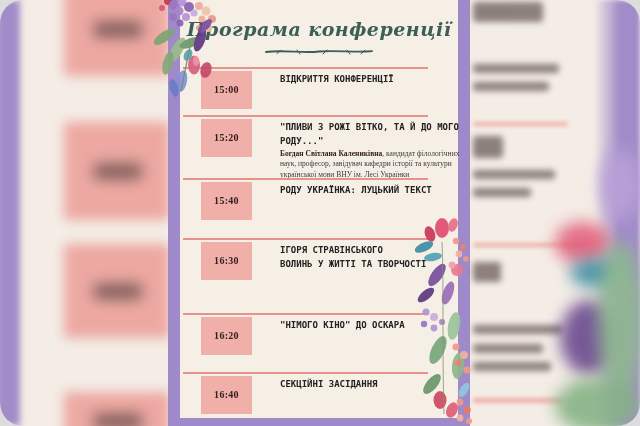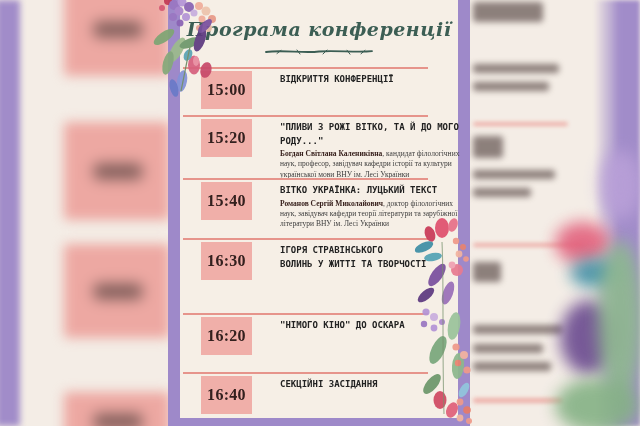--- a/index.html
+++ b/index.html
@@ -1,17 +1,17 @@
 <!DOCTYPE html>
 <html><head>
 <meta charset="utf-8">
 <style>
   html,body{margin:0;padding:0;background:#ddd;}
   .page{position:relative;width:640px;height:426px;overflow:hidden;background:#f4ede6;
-        font-family:"Liberation Sans",sans-serif;}
+        font-family:"Liberation Sans",sans-serif;border-radius:23px;}
   
   .bg{position:absolute;inset:0;z-index:0;}
   .bg-purple-left{position:absolute;left:-4px;top:0;width:24px;height:100%;
       background:#a18cc9;filter:blur(3px);}
   .bg-pink-block{position:absolute;left:64px;width:106px;background:#eda8a2;
       filter:blur(6px);border-radius:4px;}
   .bpb1{top:-14px;height:90px}.bpb2{top:122px;height:98px}
   .bpb3{top:244px;height:94px}.bpb4{top:392px;height:50px}
   .bg-time-blob{position:absolute;left:30px;width:48px;height:15px;background:#4a3836;
       opacity:.7;border-radius:4px;filter:blur(4px);}
@@ -28,21 +28,21 @@
       border-left-width:12px;border-right-width:12px;border-bottom-width:8px;}
   .card-title{position:absolute;top:18px;left:0;width:100%;text-align:center;
       font-family:"DejaVu Serif",serif;font-style:italic;font-weight:bold;
       font-size:19px;color:#3c5e54;letter-spacing:.5px;}
   .title-underline{position:absolute;top:47px;left:50%;transform:translateX(-50%);}
   
   .row{position:absolute;left:0;width:278px;}
   .sep{position:absolute;top:0;left:3px;width:245px;height:1.5px;background:#e6948b;}
   .time{position:absolute;top:3.5px;left:21px;width:51px;height:38px;background:#f0afa9;
       display:flex;align-items:center;justify-content:center;
-      font-family:"Liberation Serif",serif;font-weight:bold;font-size:16px;
+      font-family:"Liberation Serif",serif;font-weight:bold;font-size:10px;
       color:#33201e;letter-spacing:.3px;}
   .content{position:absolute;left:75px;top:6px;width:180px;padding-left:25px;}
   .rtitle{font-family:"DejaVu Sans Mono",monospace;font-weight:bold;font-size:9px;
       line-height:1.5;color:#222;letter-spacing:0;}
   .tline{white-space:nowrap;}
   .speaker{margin-top:1px;font-family:"Liberation Serif",serif;font-size:7.5px;
       line-height:1.38;color:#3c3c3c;}
   .sname{font-weight:bold;color:#38211d;}
   
   .flower{position:absolute;z-index:2;}
@@ -117,23 +117,22 @@
               <div class="tline">РОДУ..."</div>
             </div>
             <div class="speaker"><span class="sname">Богдан Світлана Калениківна</span><span class="sdesc">, кандидат філологічних наук, професор, завідувач кафедри історії та культури української мови ВНУ ім. Лесі Українки</span></div>
           </div>
         </div>
         <div class="row" style="top: 178px;">
           <div class="sep"></div>
           <div class="time">15:40</div>
           <div class="content">
             <div class="rtitle">
-              <div class="tline">ВІТКО УКРАЇНКА: ЛУЦЬКИЙ ТЕКСТ</div>
-            </div>
-            <div class="speaker"><span class="sname">Романов Сергій Миколайович</span><span class="sdesc">, доктор філологічних наук, завідувач кафедри теорії літератури та зарубіжної літератури ВНУ ім. Лесі Українки</span></div>
+              <div class="tline">РОДУ УКРАЇНКА: ЛУЦЬКИЙ ТЕКСТ</div>
+            </div>
           </div>
         </div>
         <div class="row" style="top: 238px;">
           <div class="sep"></div>
           <div class="time">16:30</div>
           <div class="content">
             <div class="rtitle">
               <div class="tline">ІГОРЯ СТРАВІНСЬКОГО</div>
               <div class="tline">ВОЛИНЬ У ЖИТТІ ТА ТВОРЧОСТІ</div>
             </div>

